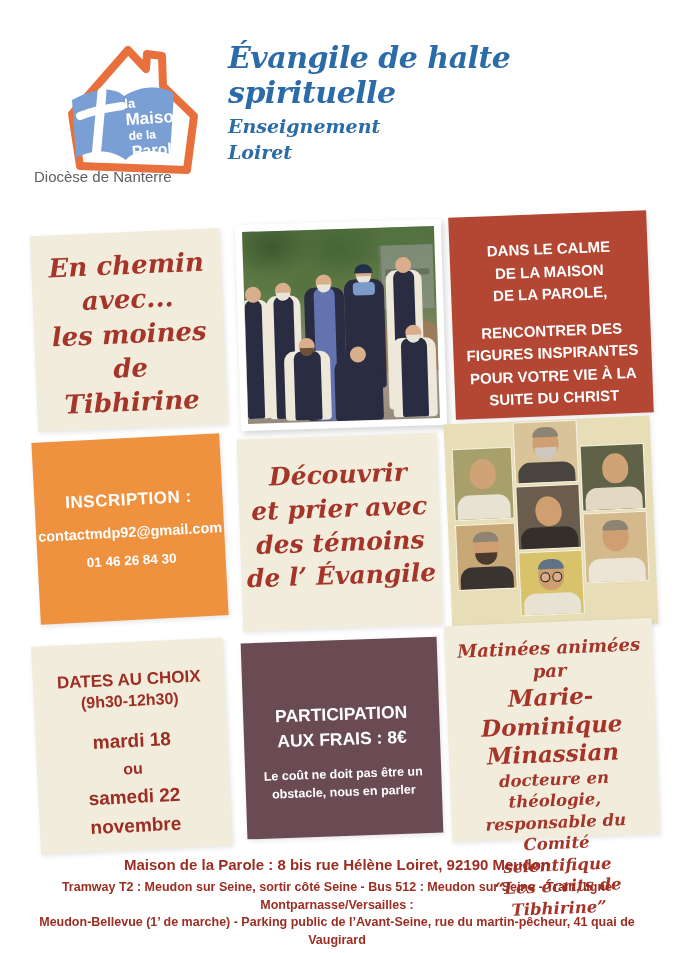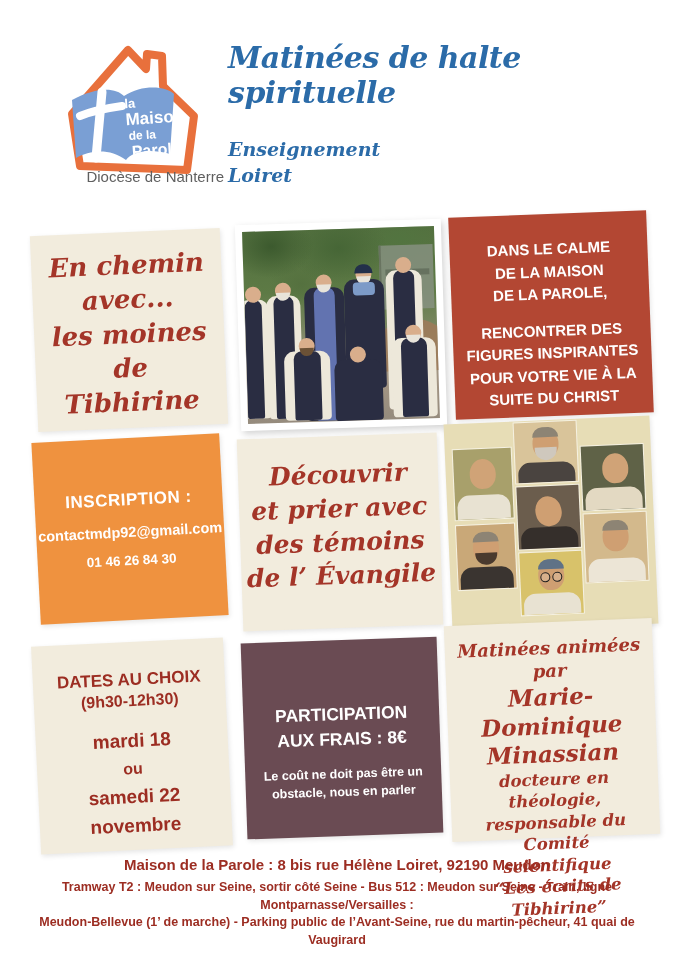--- a/index.html
+++ b/index.html
@@ -1,26 +1,26 @@
 <!DOCTYPE html>
 <html><head>
 <meta charset="utf-8">
 <style>
   html,body{margin:0;padding:0;background:#ffffff;}
   .poster{position:relative;width:674px;height:953px;background:#ffffff;overflow:hidden;
           font-family:"Liberation Sans",sans-serif;}
 
   
   .logo-wrap{position:absolute;left:50px;top:36px;width:156px;height:160px;}
-  .logo-sub{position:absolute;left:34px;top:168px;width:190px;text-align:right;
+  .logo-sub{position:absolute;left:34px;top:168px;width:190px;text-align:left;
             color:#5f5f5f;font-size:15px;}
   .title-block{position:absolute;left:228px;top:40px;width:430px;}
   .main-title{color:#2b6ba8;font-family:"DejaVu Serif",serif;font-style:italic;
               font-weight:bold;font-size:30px;letter-spacing:-0.5px;margin:0;}
-  .sub-lines{margin-top:27px;}
+  .sub-lines{margin-top:4px;}
   .sub-line{color:#2b6ba8;font-family:"DejaVu Serif",serif;font-style:italic;
             font-weight:bold;font-size:19px;line-height:1.35;}
 
   
   .card{position:absolute;box-sizing:border-box;box-shadow:1px 2px 5px rgba(0,0,0,0.10);}
   .cream{background:#f2ecdd;}
   .script{font-family:"DejaVu Serif",serif;font-style:italic;font-weight:bold;
           color:#a43528;text-align:center;}
 
   .theme-card{left:34px;top:232px;width:190px;height:196px;transform:rotate(-2.5deg);
@@ -148,21 +148,21 @@
         <text x="76" y="72" font-size="13" font-weight="bold">la</text>
         <text x="76" y="89" font-size="17" font-weight="bold">Maison</text>
         <text x="78" y="104" font-size="12" font-weight="bold">de la</text>
         <text x="80" y="121" font-size="16" font-weight="bold">Parole</text>
       </g>
     </svg>
   </div>
   <div class="logo-sub">Diocèse de Nanterre</div>
 
   <div class="title-block">
-    <h1 class="main-title">Matinées de halte spirituelle</h1>
+    <h1 class="main-title">Évangile de halte spirituelle</h1>
     <div class="sub-lines">
       <div class="sub-line">Enseignement</div>
       <div class="sub-line">Loiret</div>
     </div>
   </div>
 
   <div class="card cream script theme-card">
     <div>En chemin</div>
     <div>avec...</div>
     <div>les moines</div>

